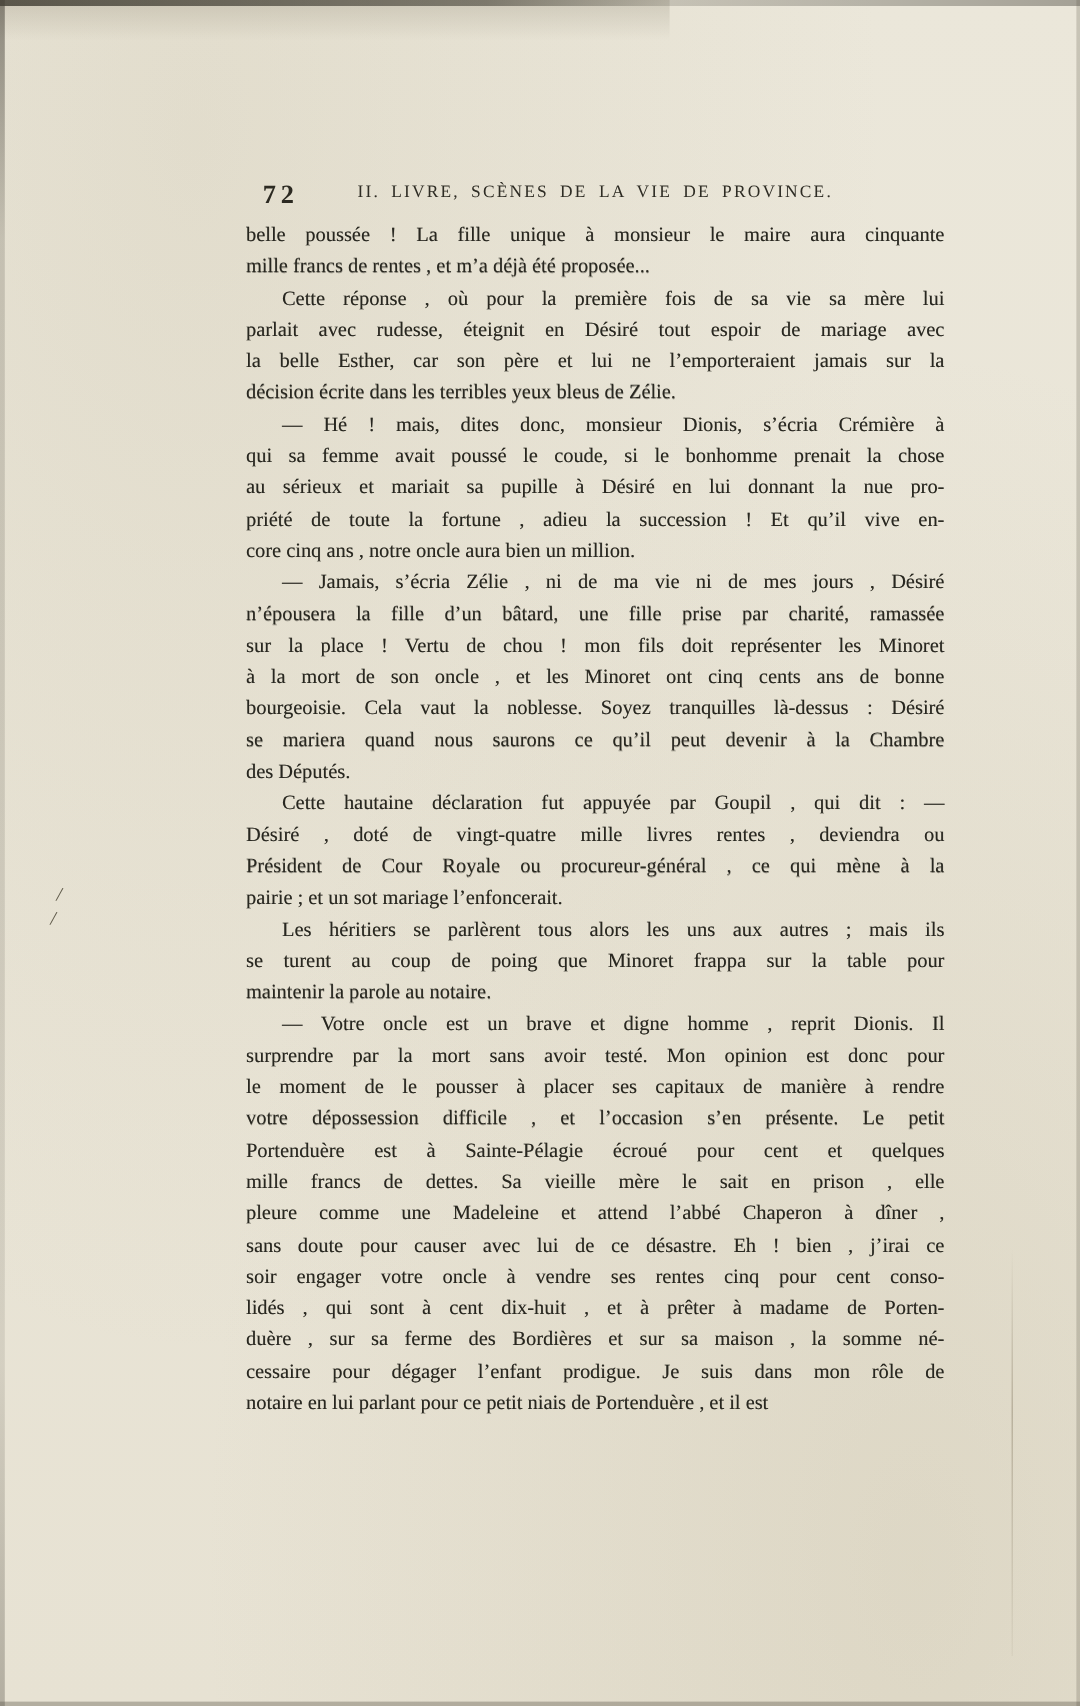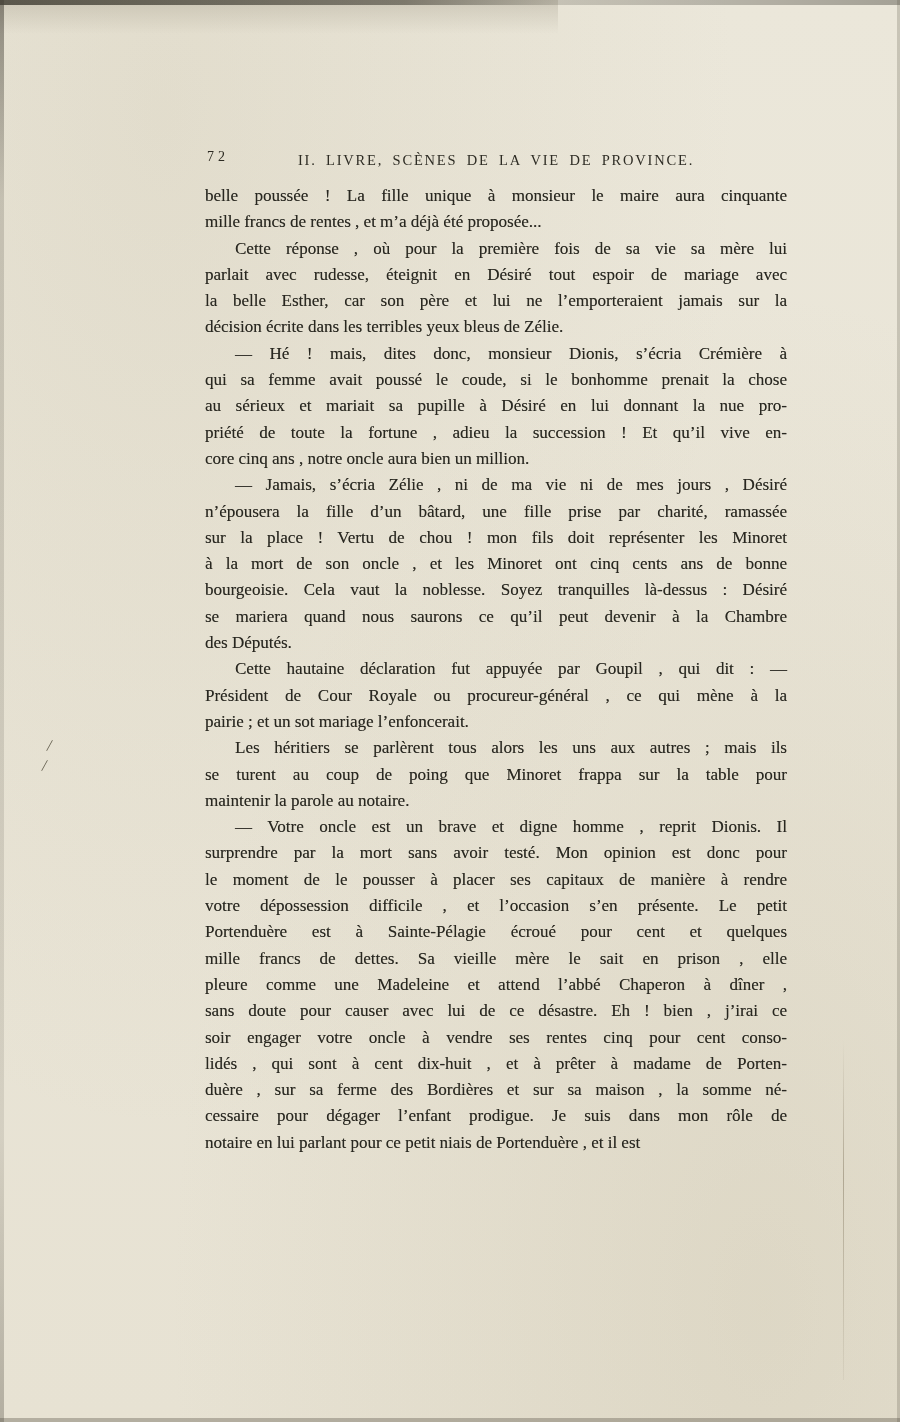--- a/index.html
+++ b/index.html
@@ -24,21 +24,21 @@
     background:linear-gradient(180deg, rgba(70,66,56,0.55), rgba(70,66,56,0.2) 14%, rgba(70,66,56,0.12) 80%, rgba(70,66,56,0.32)); }
   .edge-right { position:absolute; top:0; right:0; width:3px; height:100%;
     background:rgba(95,90,74,0.25); }
   .edge-bottom { position:absolute; bottom:0; left:0; width:100%; height:4px;
     background:rgba(82,78,66,0.35); }
   .fold-line { position:absolute; right:56px; top:1040px; width:1px; height:340px;
     background:linear-gradient(rgba(118,106,82,0), rgba(118,106,82,0.45) 40%, rgba(118,106,82,0.08)); }
 
   
   .header { position:absolute; top:149px; left:205px; width:582px; height:26px; }
-  .page-number { position:absolute; left:2px; top:0; font-size:14px; font-weight:400; letter-spacing:4px; color:#2c2a22; }
+  .page-number { position:absolute; left:14px; top:0; font-size:22px; font-weight:700; letter-spacing:4px; color:#2c2a22; }
   .running-title { display:block; text-align:center; font-size:14.5px; font-weight:400;
     letter-spacing:1.8px; word-spacing:4px; padding-top:3px; color:#2e2c24; }
 
   
   .text-block { position:absolute; top:183px; left:205px; width:582px;
     font-size:17px; line-height:26.3px; color:#282720;
     text-shadow:0.2px 0.2px 0.35px rgba(42,40,32,0.45); }
   .para { margin:0; }
   .line { height:26.3px; white-space:nowrap; overflow:visible; }
   .line.first { padding-left:30px; }
@@ -87,20 +87,21 @@
         <div class="line first"><span class="ink" style="word-spacing: 9.31585px; text-align: right;">— Jamais, s’écria Zélie , ni de ma vie ni de mes jours , Désiré</span></div>
         <div class="line"><span class="ink" style="word-spacing: 12.7922px; text-align: right;">n’épousera la fille d’un bâtard, une fille prise par charité, ramassée</span></div>
         <div class="line"><span class="ink" style="word-spacing: 10.2584px;">sur la place ! Vertu de chou ! mon fils doit représenter les Minoret</span></div>
         <div class="line"><span class="ink" style="word-spacing: 8.9px;">à la mort de son oncle , et les Minoret ont cinq cents ans de bonne</span></div>
         <div class="line"><span class="ink" style="word-spacing: 11.1424px; text-align: right;">bourgeoisie. Cela vaut la noblesse. Soyez tranquilles là-dessus : Désiré</span></div>
         <div class="line"><span class="ink" style="word-spacing: 12.1818px;">se mariera quand nous saurons ce qu’il peut devenir à la Chambre</span></div>
         <div class="line last"><span class="ink">des Députés.</span></div>
       </div>
       <div class="para">
         <div class="line first"><span class="ink" style="word-spacing: 11.4702px;">Cette hautaine déclaration fut appuyée par Goupil , qui dit : —</span></div>
+        <div class="line"><span class="ink" style="word-spacing: 16.0906px;">Désiré , doté de vingt-quatre mille livres rentes , deviendra ou</span></div>
         <div class="line"><span class="ink" style="word-spacing: 12.5156px;">Président de Cour Royale ou procureur-général , ce qui mène à la</span></div>
         <div class="line last"><span class="ink">pairie ; et un sot mariage l’enfoncerait.</span></div>
       </div>
       <div class="para">
         <div class="line first"><span class="ink" style="word-spacing: 10.3555px;">Les héritiers se parlèrent tous alors les uns aux autres ; mais ils</span></div>
         <div class="line"><span class="ink" style="word-spacing: 12.7786px;">se turent au coup de poing que Minoret frappa sur la table pour</span></div>
         <div class="line last"><span class="ink">maintenir la parole au notaire.</span></div>
       </div>
       <div class="para">
         <div class="line first"><span class="ink" style="word-spacing: 11.2721px;">— Votre oncle est un brave et digne homme , reprit Dionis. Il</span></div>

